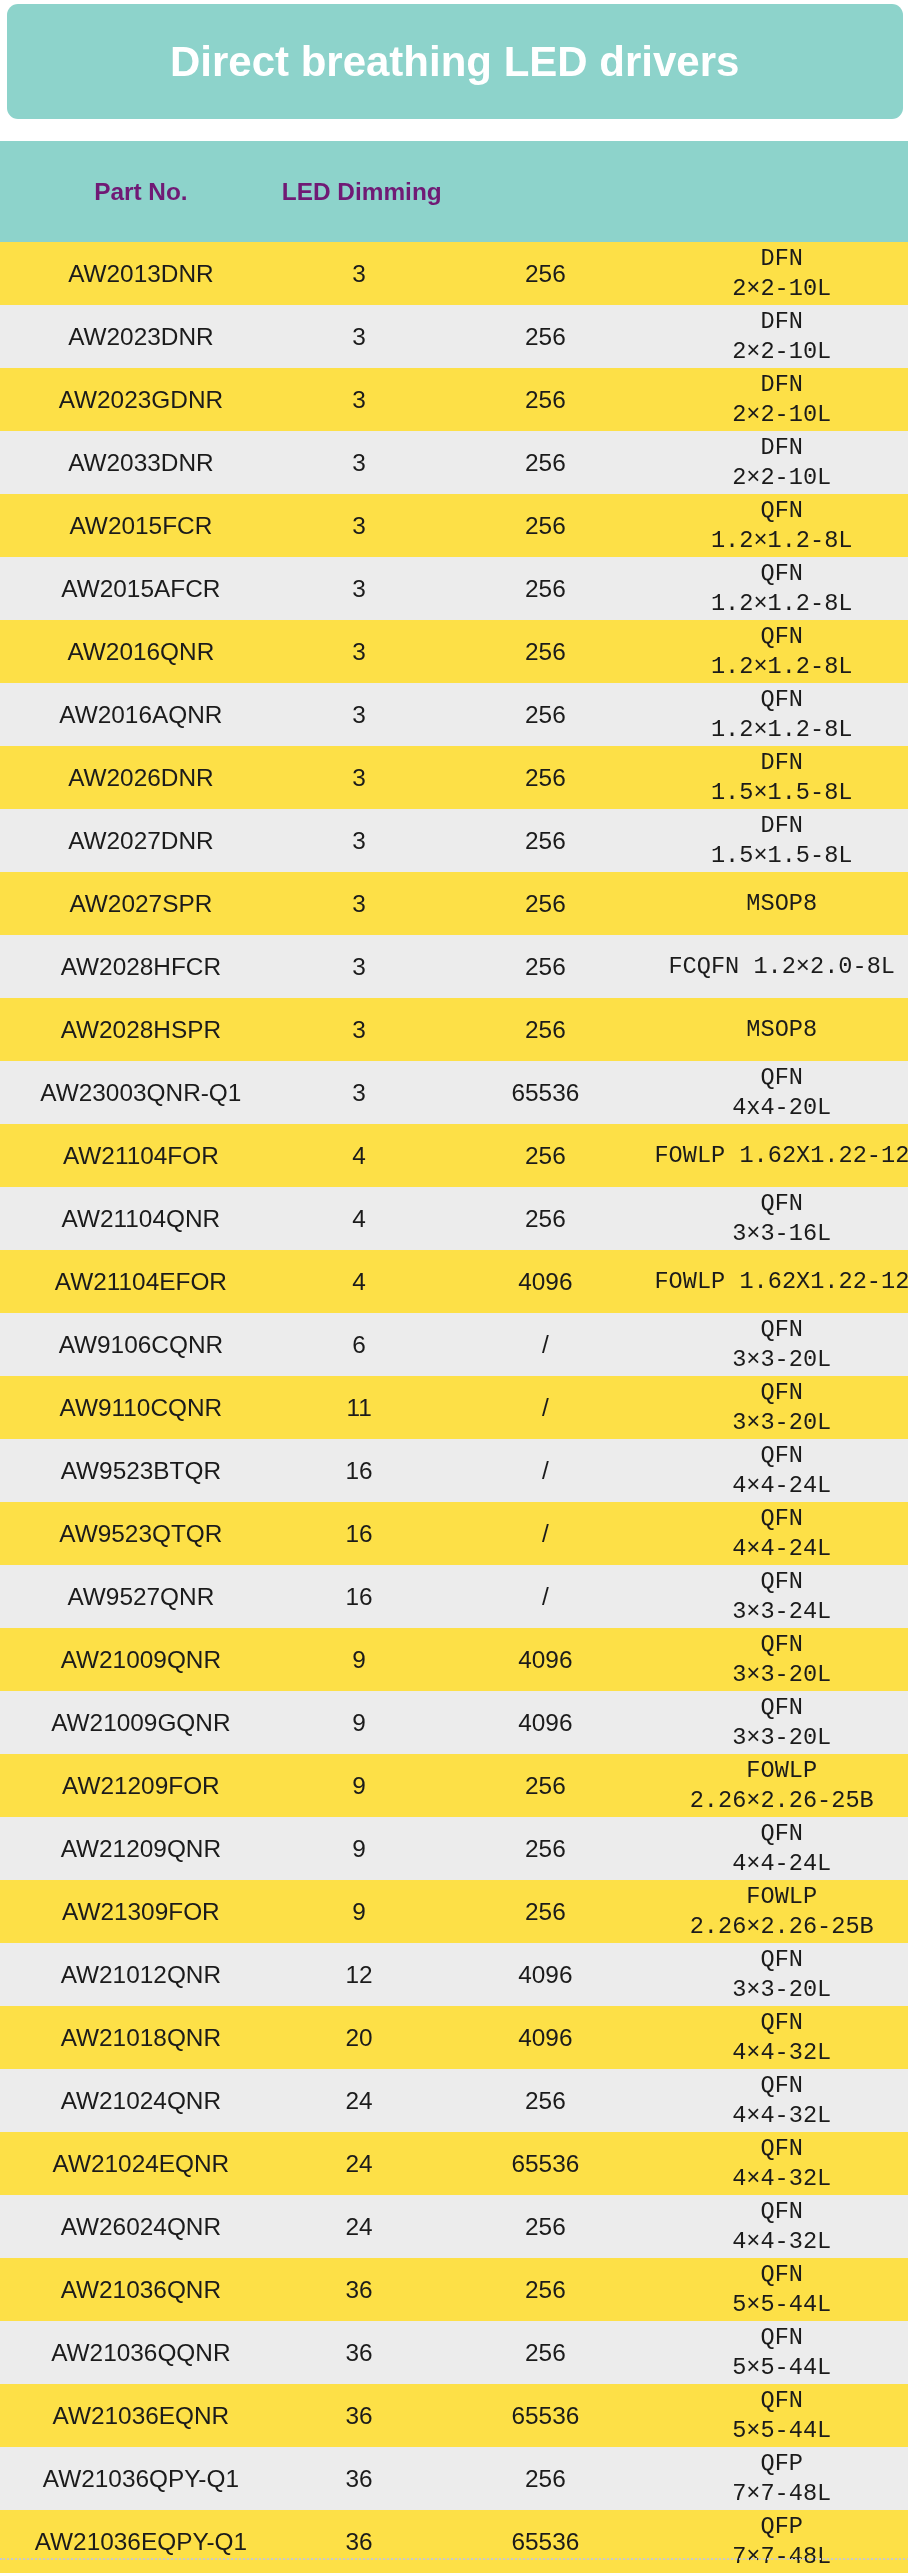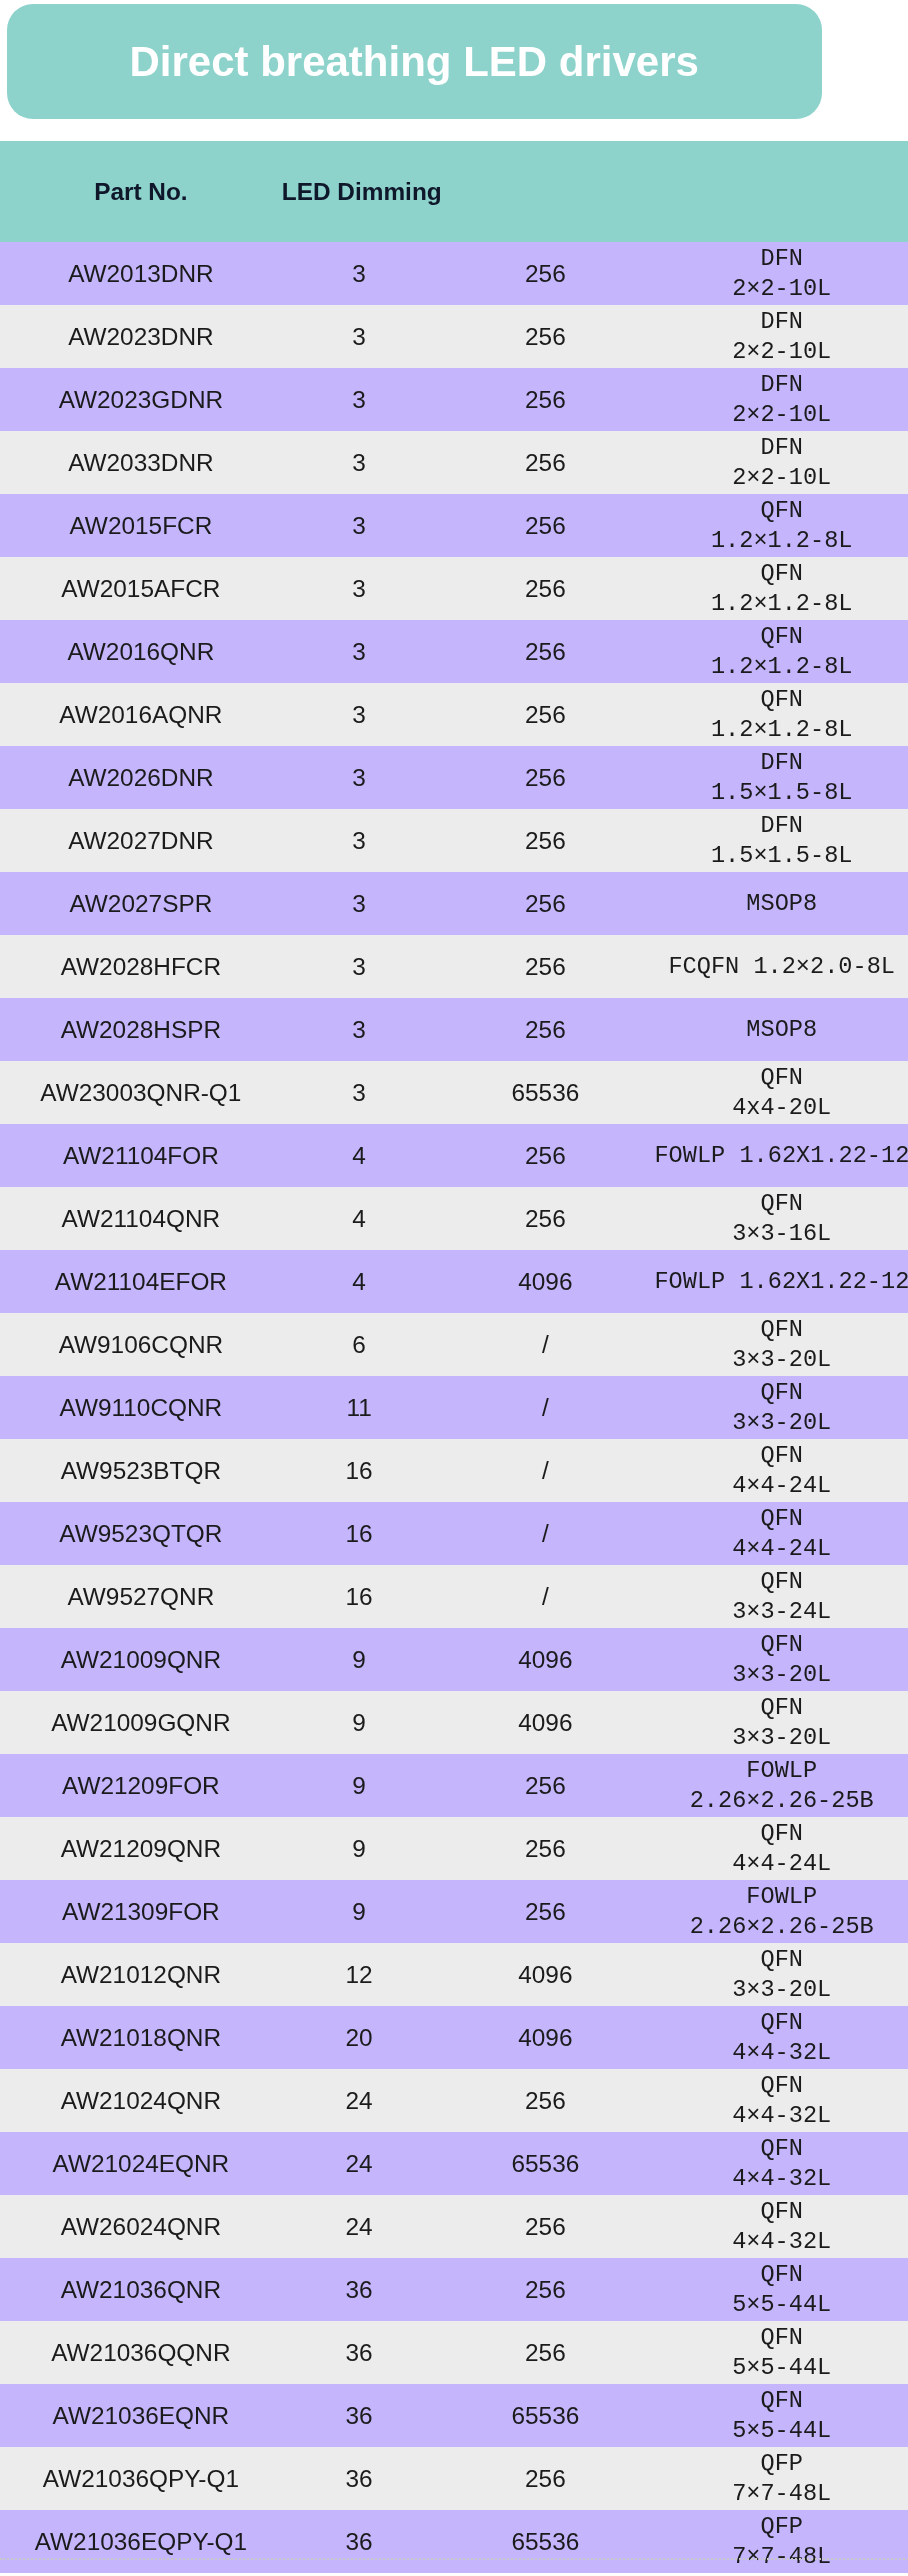--- a/index.html
+++ b/index.html
@@ -1,43 +1,43 @@
 <!DOCTYPE html>
 <html style="font-size:13.5px"><head>
 <meta charset="utf-8">
 <style>
   html,body{margin:0;padding:0;}
   body{
     width:909px;height:2576px;position:relative;background:#ffffff;
     font-family:"Liberation Sans", sans-serif;color:#1b1b1b;overflow:hidden;
   }
   .title-card{
-    position:absolute;left:6.7px;top:4.2px;width:815px;height:115px;
-    background:#8dd3cb;border-radius:26px;
+    position:absolute;left:6.7px;top:4.2px;width:896px;height:115px;
+    background:#8dd3cb;border-radius:11px;
     display:flex;align-items:center;justify-content:center;
   }
   .title-card .title{
     color:#ffffff;font-size:42px;font-weight:bold;letter-spacing:0px;
   }
   .table-header{
     position:absolute;left:0;top:141px;width:909px;height:101px;
-    background:#8dd3cb;color:#0f172a;font-weight:bold;font-size:24.4px;
+    background:#8dd3cb;color:#701a75;font-weight:bold;font-size:24.4px;
     display:grid;grid-template-columns:31% 17% 24% 28%;
     align-items:center;
   }
   .table-header .hcell{
     text-align:center;white-space:pre;line-height:31px;
   }
   .rows{
     position:absolute;left:0;top:242px;width:909px;
   }
   .row{
     height:63px;
     display:grid;grid-template-columns:31% 17% 24% 28%;
-    align-items:center;background:#c4b5fd;
+    align-items:center;background:#fde047;
   }
   .row:nth-child(even){background:#ececec;}
   .cell{
     text-align:center;font-size:24.4px;line-height:29px;
   }
   .cell.package{
     white-space:pre;font-size:23.6px;line-height:29.5px;font-family:Liberation Mono, monospace;
   }
   .bottom-line{
     position:absolute;left:0;top:2558px;width:909px;height:0;

